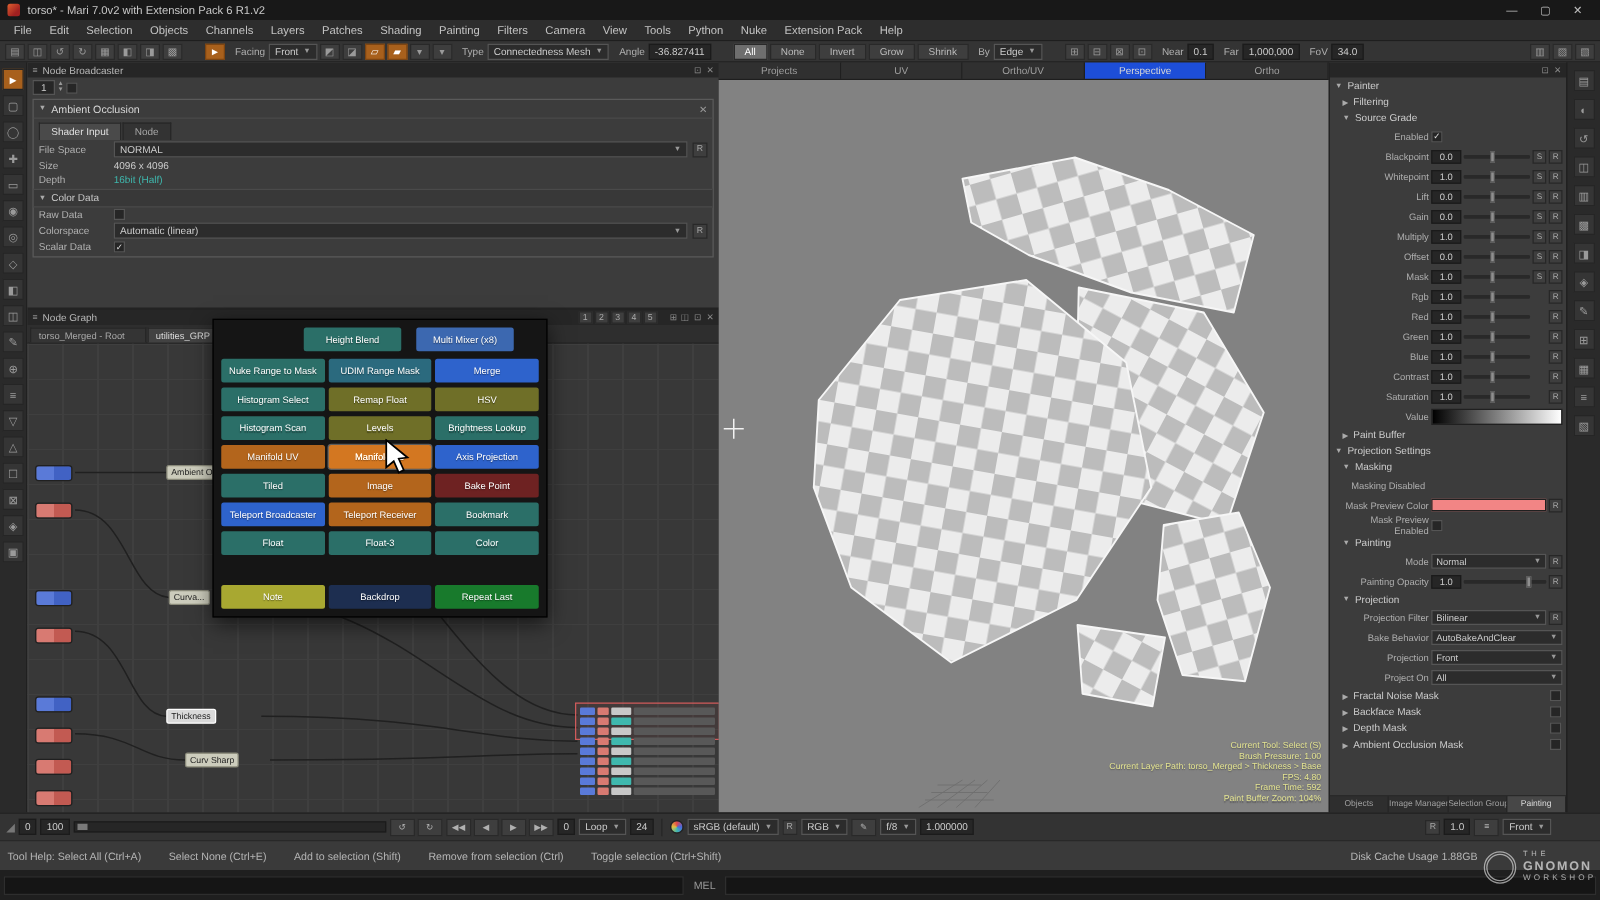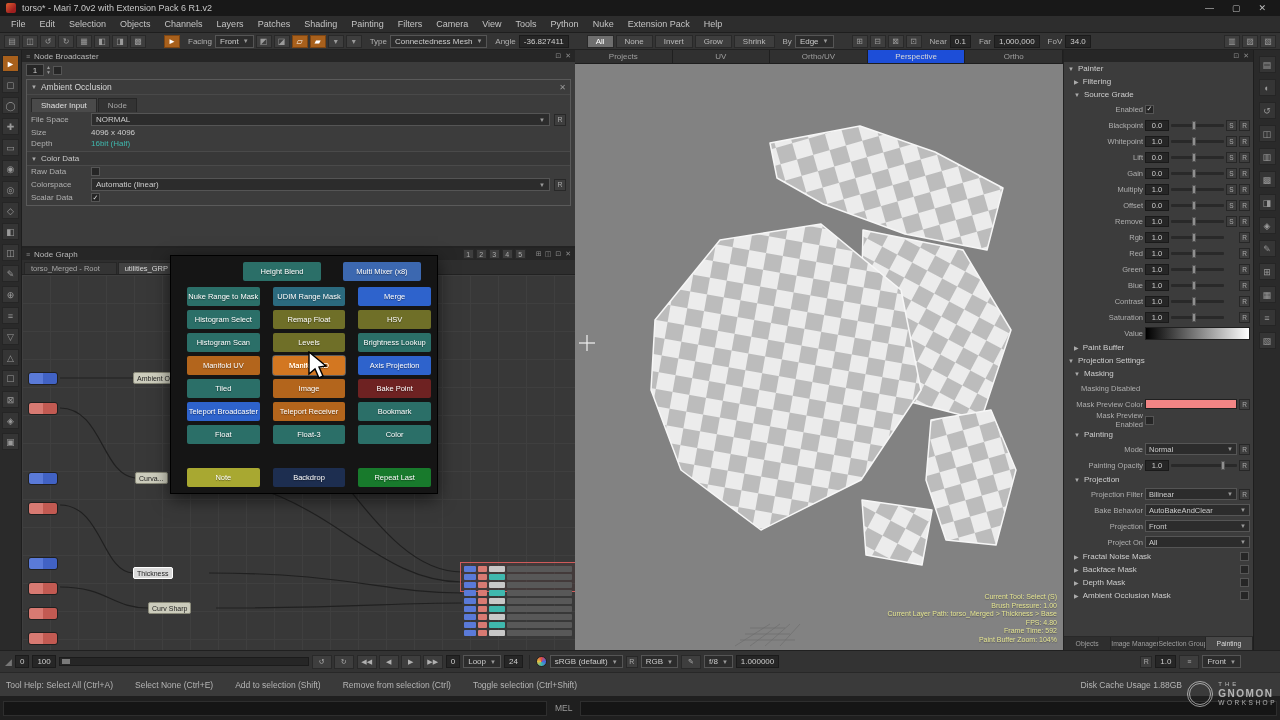--- a/index.html
+++ b/index.html
@@ -136,21 +136,21 @@
   .wm-text{color:rgba(255,255,255,.78);line-height:1.15;text-align:left;}
   .wm-l1{font-size:6px;letter-spacing:3px;}
   .wm-l2{font-size:10px;letter-spacing:1.5px;font-weight:bold;}
   .wm-l3{font-size:6.5px;letter-spacing:2.5px;}
 
   
   .popup{position:absolute;left:170px;top:255px;width:268px;background:#151515;border:1px solid #000;box-shadow:0 5px 16px rgba(0,0,0,.6);padding:5px 6px 6px;z-index:30;}
   .pop-top{display:flex;justify-content:center;gap:12px;margin:1px 0 6px 46px;}
   .pop-top .pbtn{width:78px;flex:none;}
   .pop-grid{display:grid;grid-template-columns:repeat(3,1fr);gap:4px 3px;}
-  .pbtn{height:19px;border-radius:2px;color:#fff;font-size:7.5px;display:flex;align-items:center;justify-content:center;white-space:nowrap;overflow:hidden;text-shadow:0 1px 1px rgba(0,0,0,.45);padding:0 2px;margin-left:10px;}
+  .pbtn{height:19px;border-radius:2px;color:#fff;font-size:7.5px;display:flex;align-items:center;justify-content:center;white-space:nowrap;overflow:hidden;text-shadow:0 1px 1px rgba(0,0,0,.45);padding:0 2px;}
   .pbtn.active{filter:brightness(1.18);outline:1px solid rgba(255,255,255,.3);}
   .pop-bottom{display:grid;grid-template-columns:repeat(3,1fr);gap:3px;margin-top:24px;}
 
   .cursor-svg{position:absolute;left:308px;top:351px;z-index:40;}
 </style>
 </head>
 <body>
 
 <div class="window">
 
@@ -679,21 +679,21 @@
           <span class="plabel">Offset</span>
           <span class="pval">0.0</span>
           <span class="pslider">
             <span class="phandle"></span>
           </span>
           <span class="sbtn">S</span>
           <span class="sbtn">R</span>
         </div>
 
         <div class="prow">
-          <span class="plabel">Remove</span>
+          <span class="plabel">Mask</span>
           <span class="pval">1.0</span>
           <span class="pslider">
             <span class="phandle"></span>
           </span>
           <span class="sbtn">S</span>
           <span class="sbtn">R</span>
         </div>
 
         <div class="prow">
           <span class="plabel">Rgb</span>

